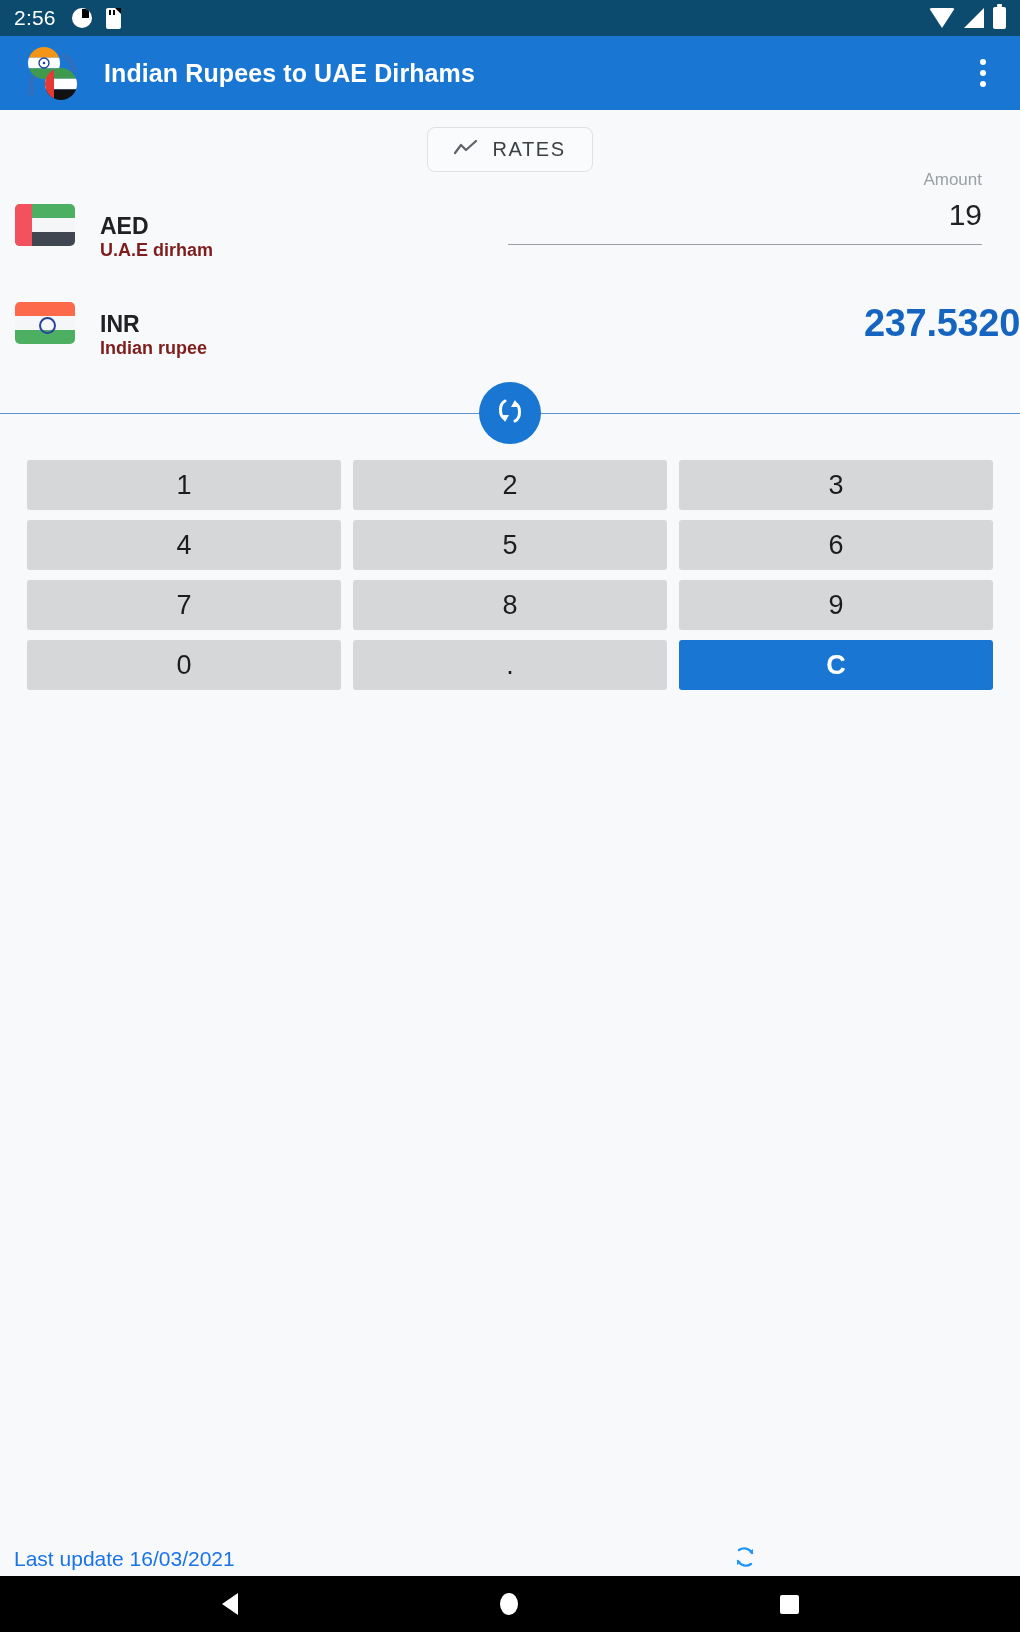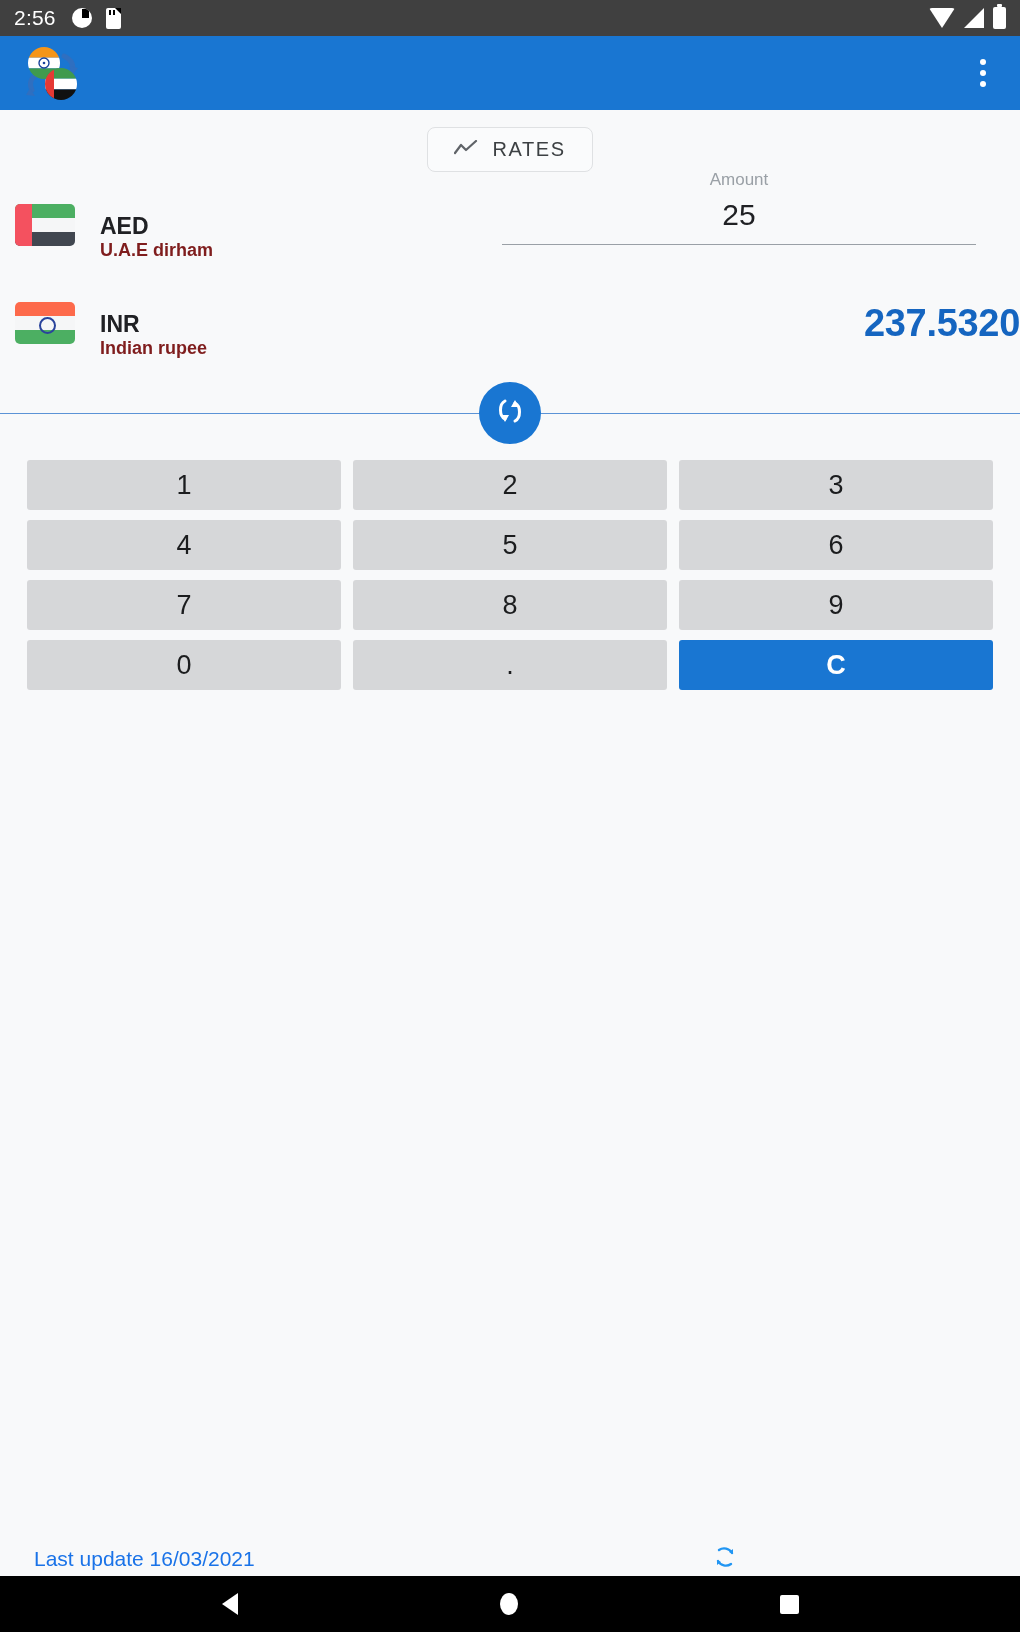--- a/index.html
+++ b/index.html
@@ -6,21 +6,21 @@
   html, body {
     width: 1020px; height: 1632px;
     font-family: "Liberation Sans", sans-serif;
     background: #f8f9fa;
     overflow: hidden;
   }
   .screen { position: relative; width: 1020px; height: 1632px; background: #f8f9fa; }
 
   
   .statusbar {
-    height: 36px; background: #404040; color: #fff;
+    height: 36px; background: #0c4a6e; color: #fff;
     display: flex; align-items: center; padding: 0 14px;
   }
   .sb-time { font-size: 21px; letter-spacing: .2px; }
   .sb-left-icons { display: flex; align-items: center; gap: 14px; margin-left: 16px; }
   .sb-right { margin-left: auto; display: flex; align-items: center; gap: 9px; }
   .ic-dnd {
     width: 20px; height: 20px; border-radius: 50%;
     background: #fff; position: relative; overflow: hidden;
   }
   .ic-dnd::after {
@@ -98,21 +98,21 @@
   .flag-in::after {
     content: ""; position: absolute; left: 50%; top: 50%;
     width: 13px; height: 13px; margin: -6.5px 0 0 -6.5px;
     border: 2px solid #29439c; border-radius: 50%;
   }
   .cur-text { margin-left: 25px; }
   .cur-code { font-size: 23px; font-weight: bold; color: #202124; line-height: 1.15; margin-top: 24px; }
   .cur-name { font-size: 18px; font-weight: bold; color: #7f1d1d; }
 
   .amount-box {
-    position: absolute; right: 44px; top: -18px; width: 474px; text-align: center;
+    position: absolute; right: 38px; top: -18px; width: 474px; text-align: right;
   }
   .amount-label { font-size: 17px; color: #9aa0a6; }
   .amount-value {
     font-size: 30px; color: #202124; padding: 8px 0 12px;
     border-bottom: 1px solid #9aa0a6;
   }
   .result-value {
     position: absolute; right: 0; top: 50%; transform: translateY(-50%);
     font-size: 38px; font-weight: bold; color: #1565c0; letter-spacing: -.3px;
   }
@@ -135,21 +135,21 @@
     flex: 1; height: 50px; background: #d6d7d9; border-radius: 3px;
     display: flex; align-items: center; justify-content: center;
     font-size: 27px; color: #1b1c1e;
   }
   .key.accent { background: #1976d2; color: #fff; font-weight: bold; }
   .key.dot { font-size: 27px; }
 
   
   .footer {
     position: absolute; left: 0; right: 0; bottom: 56px;
-    display: flex; align-items: center; padding: 0 34px;
+    display: flex; align-items: center; padding: 0 14px;
   }
   .last-update { color: #1a73e8; font-size: 21px; }
   .refresh-btn { margin-left: auto; margin-right: 246px; }
 
   
   .navbar {
     position: absolute; left: 0; right: 0; bottom: 0; height: 56px; background: #000;
     display: flex; align-items: center; justify-content: center; gap: 262px;
   }
   .nav-back { width: 0; height: 0; border-right: 16px solid #fff; border-top: 11px solid transparent; border-bottom: 11px solid transparent; }
@@ -195,20 +195,21 @@
             <circle cx="41" cy="42" r="16"></circle>
           </clipPath>
         <g clip-path="url(#cu)">
           <rect x="25" y="26" width="32" height="10.7" fill="#3f9a4e"></rect>
           <rect x="25" y="36.7" width="32" height="10.7" fill="#ffffff"></rect>
           <rect x="25" y="47.4" width="32" height="10.6" fill="#111111"></rect>
           <rect x="25" y="26" width="9" height="32" fill="#e53935"></rect>
         </g>
       </svg>
     </div>
+    <div class="appbar-title">Indian Rupees to UAE Dirhams</div>
     <div class="overflow">
       <i></i>
         <i></i>
         <i></i>
     </div>
   </div>
 
   <div class="rates-wrap">
     <div class="rates-btn">
       <span>
@@ -221,21 +222,21 @@
   </div>
 
   <div class="cur-row aed">
     <div class="flag flag-ae"></div>
     <div class="cur-text">
       <div class="cur-code">AED</div>
       <div class="cur-name">U.A.E dirham</div>
     </div>
     <div class="amount-box">
       <div class="amount-label">Amount</div>
-      <div class="amount-value">25</div>
+      <div class="amount-value">19</div>
     </div>
   </div>
 
   <div class="cur-row inr">
     <div class="flag flag-in"></div>
     <div class="cur-text">
       <div class="cur-code">INR</div>
       <div class="cur-name">Indian rupee</div>
     </div>
     <div class="result-value">237.5320</div>

